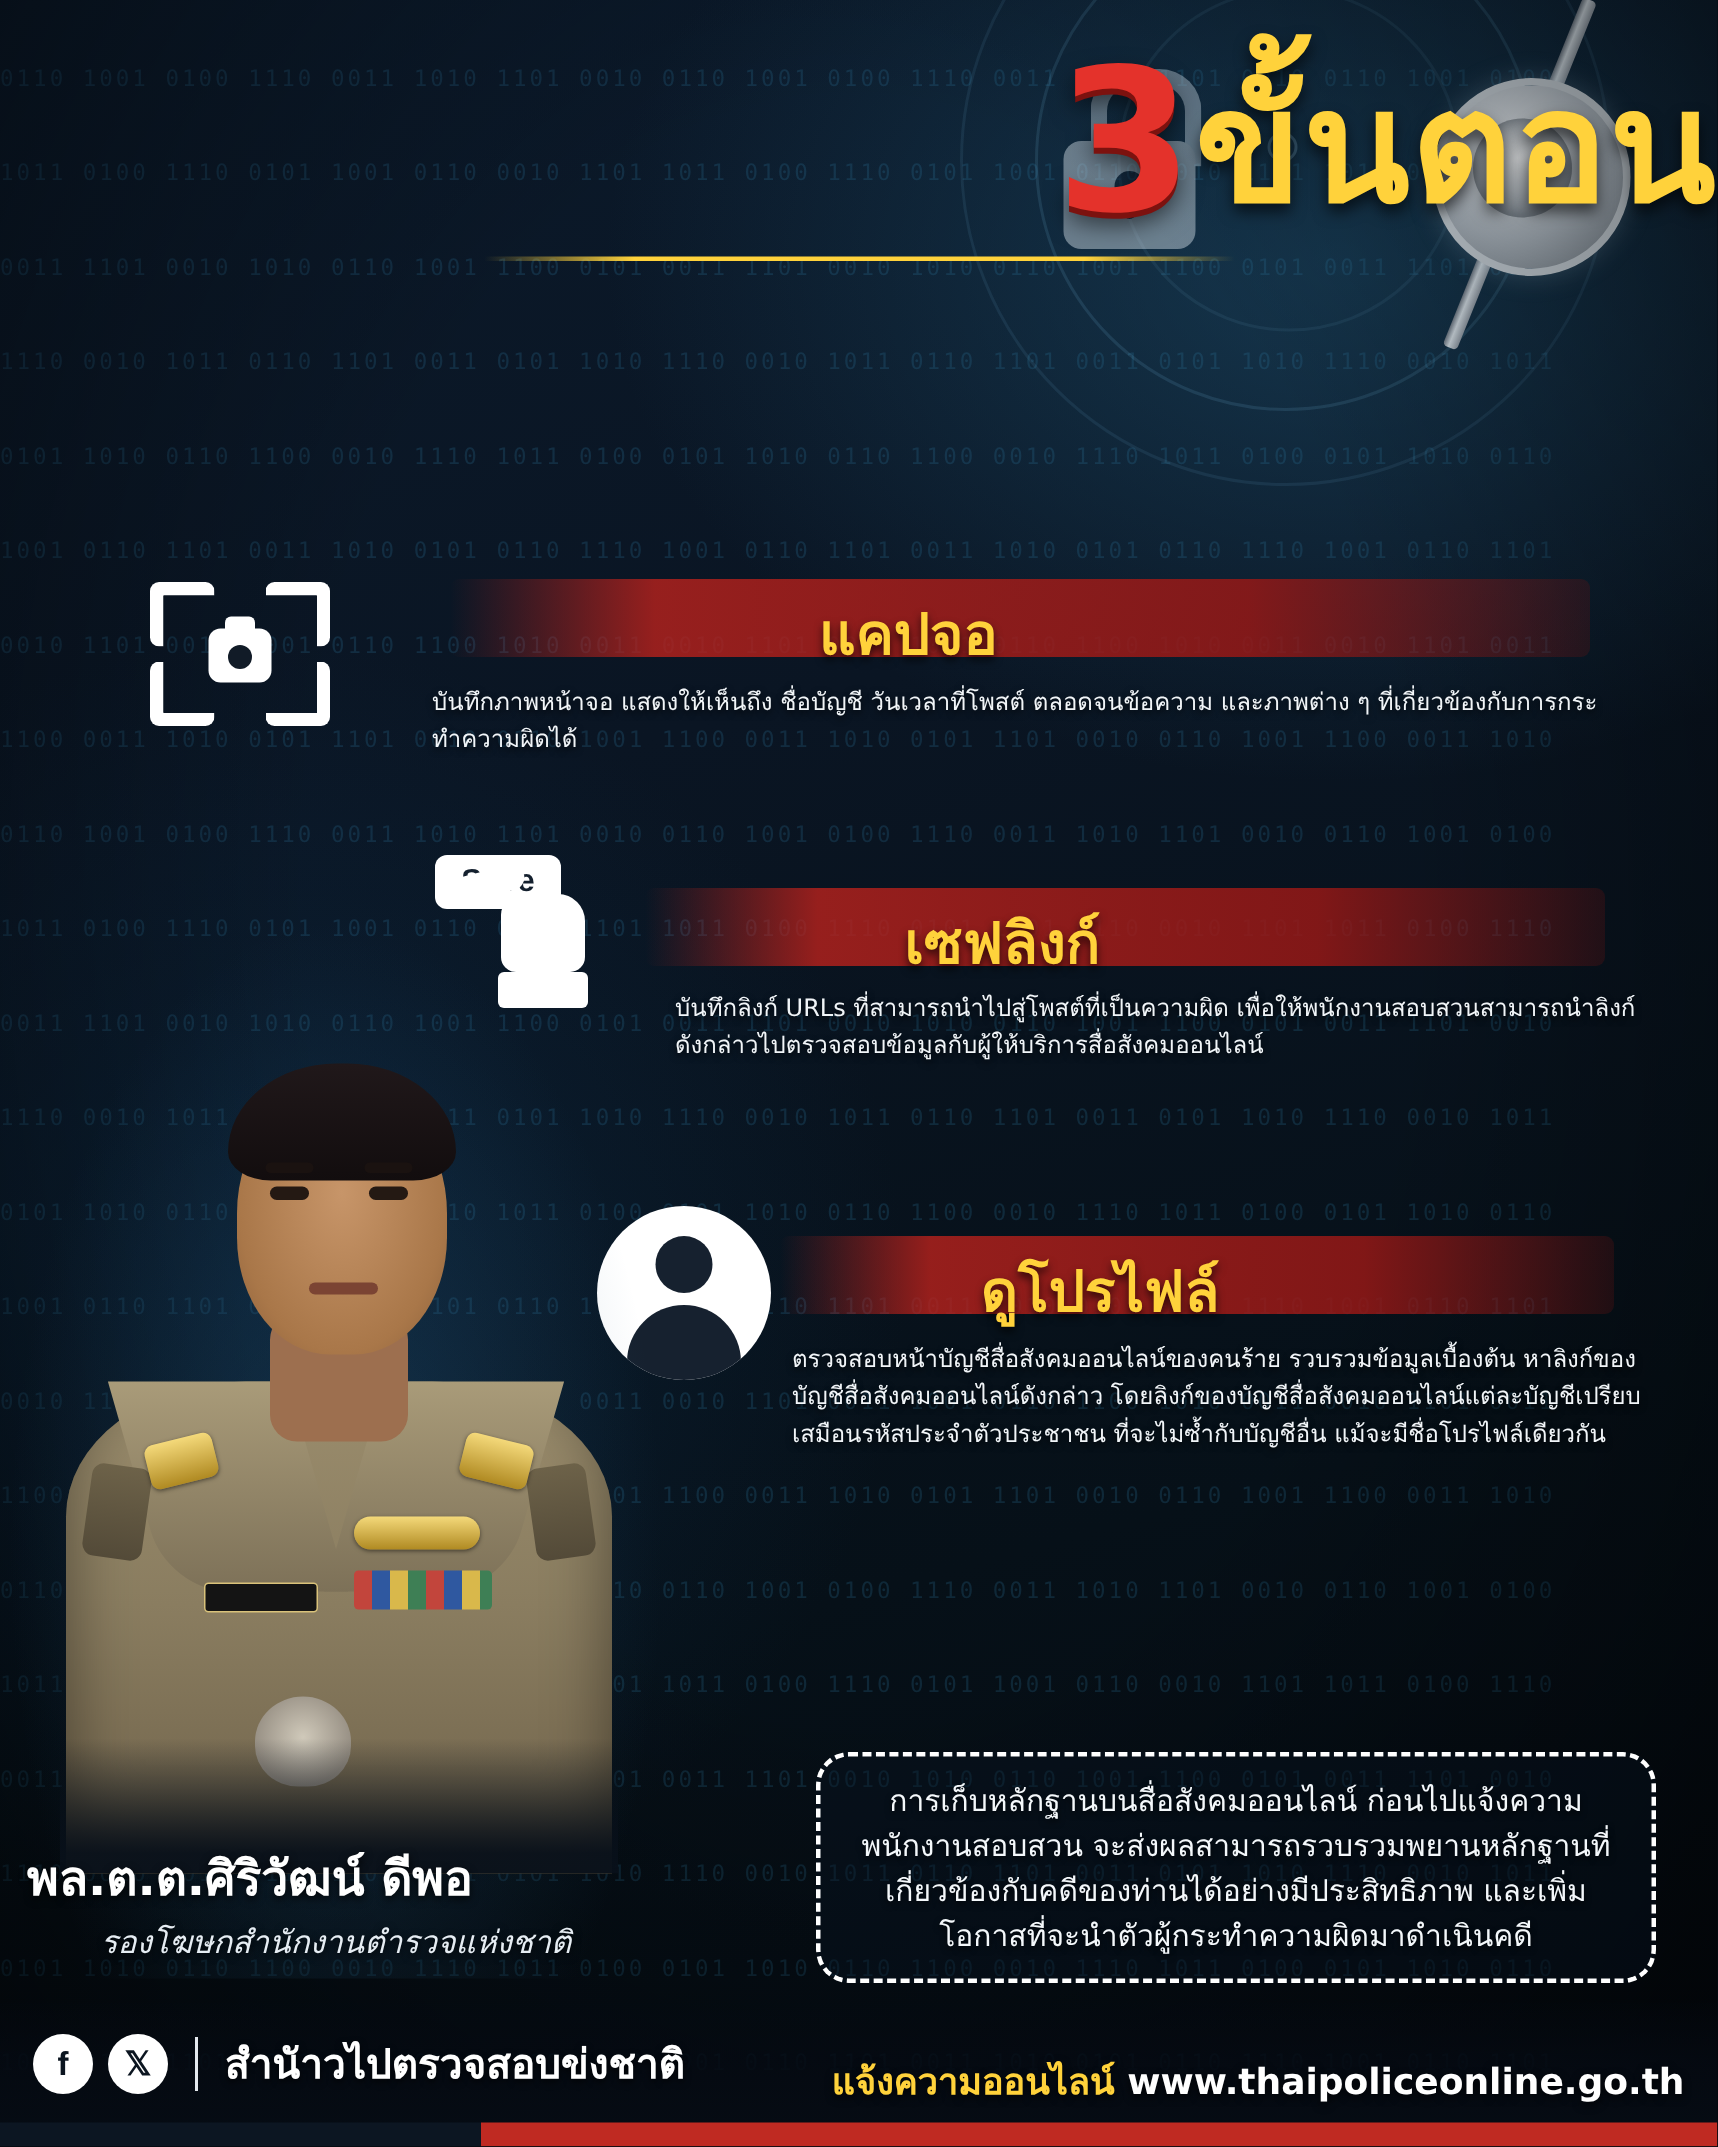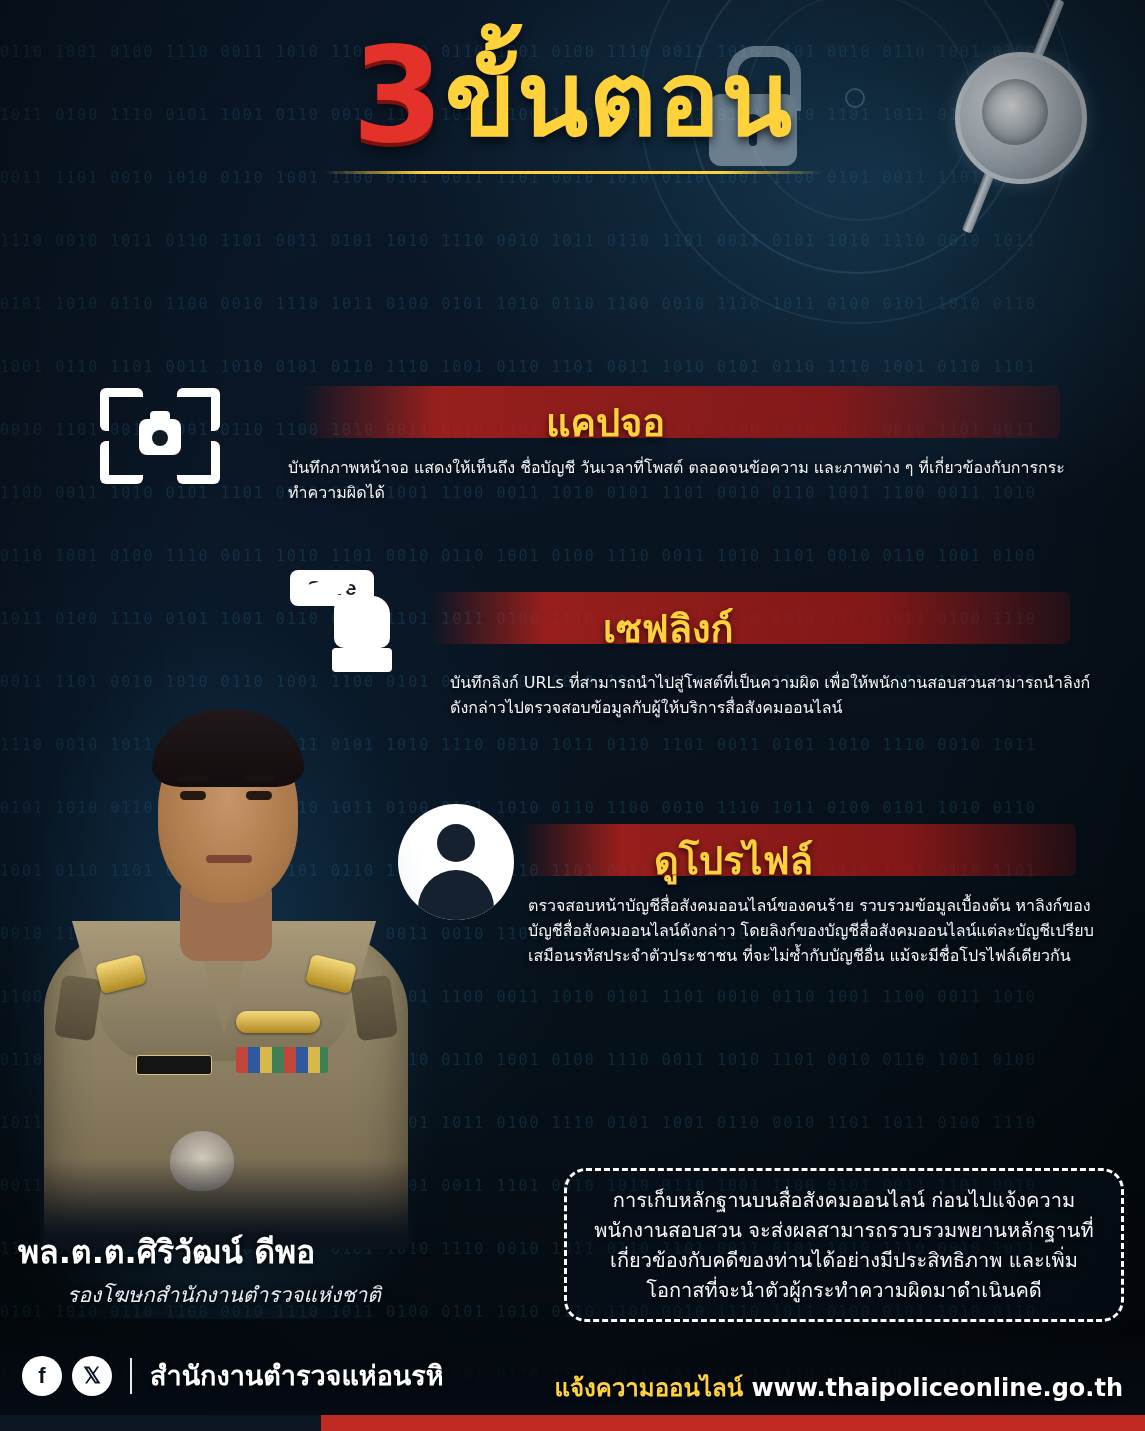--- a/index.html
+++ b/index.html
@@ -130,21 +130,21 @@
     border-radius: 50%;
     background: radial-gradient(circle at 45% 40%, #f2f5f7 0%, #9aa4ad 70%);
     box-shadow: inset 0 0 12px rgba(60,70,80,0.6);
   }
 
   
   .title-wrap {
     position: absolute;
     left: 0; top: 26px;
     width: 1145px;
-    text-align: center;
+    text-align: right;
   }
   .title-line1 {
     font-size: 104px;
     font-weight: bold;
     line-height: 1.05;
     letter-spacing: 1px;
     text-shadow: 0 5px 10px rgba(0,0,0,0.65);
   }
   .title-num {
     color: #e4322b;
@@ -366,21 +366,21 @@
     text-align: center;
     font-size: 21px;
     color: #e6edf3;
     text-shadow: 0 2px 6px rgba(0,0,0,0.8);
     font-style: italic;
   }
 
   
   .note-box {
     position: absolute;
-    left: 564px; top: 1168px;
+    left: 544px; top: 1168px;
     width: 554px; height: 148px;
     border: 3px dashed #ffffff;
     border-radius: 22px;
     display: flex;
     align-items: center;
     justify-content: flex-end;
     background: rgba(9,20,33,0.35);
   }
   .note-text {
     font-size: 20px;
@@ -543,21 +543,21 @@
 
     <div class="step">
       <div class="icon-save">
         <div class="bubble">Save</div>
         <div class="hand"></div>
         <div class="finger"></div>
         <div class="cuff"></div>
       </div>
       <div class="head-bar" style="left:430px; top:220px; width:640px;"></div>
       <div class="head-title" style="left:603px; top:226px;">เซฟลิงก์</div>
-      <div class="step-body" style="left:450px; top:288px; width:652px;margin-top:11px;">บันทึกลิงก์ URLs ที่สามารถนำไปสู่โพสต์ที่เป็นความผิด เพื่อให้พนักงานสอบสวนสามารถนำลิงก์ดังกล่าวไปตรวจสอบข้อมูลกับผู้ให้บริการสื่อสังคมออนไลน์</div>
+      <div class="step-body" style="left:450px; top:288px; width:652px;">บันทึกลิงก์ URLs ที่สามารถนำไปสู่โพสต์ที่เป็นความผิด เพื่อให้พนักงานสอบสวนสามารถนำลิงก์ดังกล่าวไปตรวจสอบข้อมูลกับผู้ให้บริการสื่อสังคมออนไลน์</div>
     </div>
 
     <div class="step">
       <div class="icon-profile">
         <div class="head"></div>
         <div class="shoulders"></div>
       </div>
       <div class="head-bar" style="left:520px; top:452px; width:556px;"></div>
       <div class="head-title" style="left:654px; top:458px;">ดูโปรไฟล์</div>
       <div class="step-body" style="left:528px; top:522px; width:580px;">ตรวจสอบหน้าบัญชีสื่อสังคมออนไลน์ของคนร้าย รวบรวมข้อมูลเบื้องต้น หาลิงก์ของบัญชีสื่อสังคมออนไลน์ดังกล่าว โดยลิงก์ของบัญชีสื่อสังคมออนไลน์แต่ละบัญชีเปรียบเสมือนรหัสประจำตัวประชาชน ที่จะไม่ซ้ำกับบัญชีอื่น แม้จะมีชื่อโปรไฟล์เดียวกัน</div>
@@ -594,21 +594,21 @@
 
   <div class="note-box">
     <div class="note-text">การเก็บหลักฐานบนสื่อสังคมออนไลน์ ก่อนไปแจ้งความพนักงานสอบสวน จะส่งผลสามารถรวบรวมพยานหลักฐานที่เกี่ยวข้องกับคดีของท่านได้อย่างมีประสิทธิภาพ และเพิ่มโอกาสที่จะนำตัวผู้กระทำความผิดมาดำเนินคดี</div>
   </div>
 
   <div class="footer">
     <div class="social">
       <div class="circle">f</div>
       <div class="circle">𝕏</div>
       <div class="divider"></div>
-      <div class="org">สำนักงานตำรวจแห่อนรหิ</div>
+      <div class="org">สำนัาวไปตรวจสอบข่งชาติ</div>
     </div>
     <div class="footer-right">
       <span>แจ้งความออนไลน์</span>
       <span class="url">www.thaipoliceonline.go.th</span>
     </div>
     <div class="footer-bottom-bar"></div>
   </div>
 
 </div>
 

